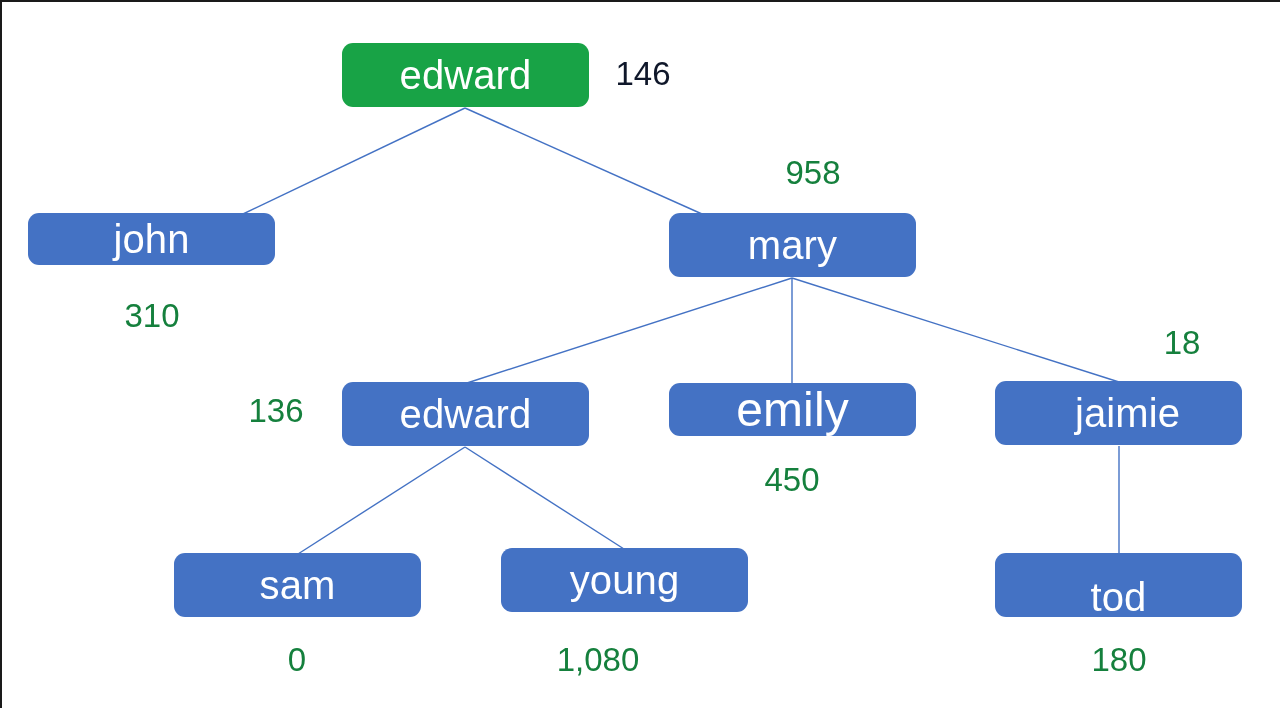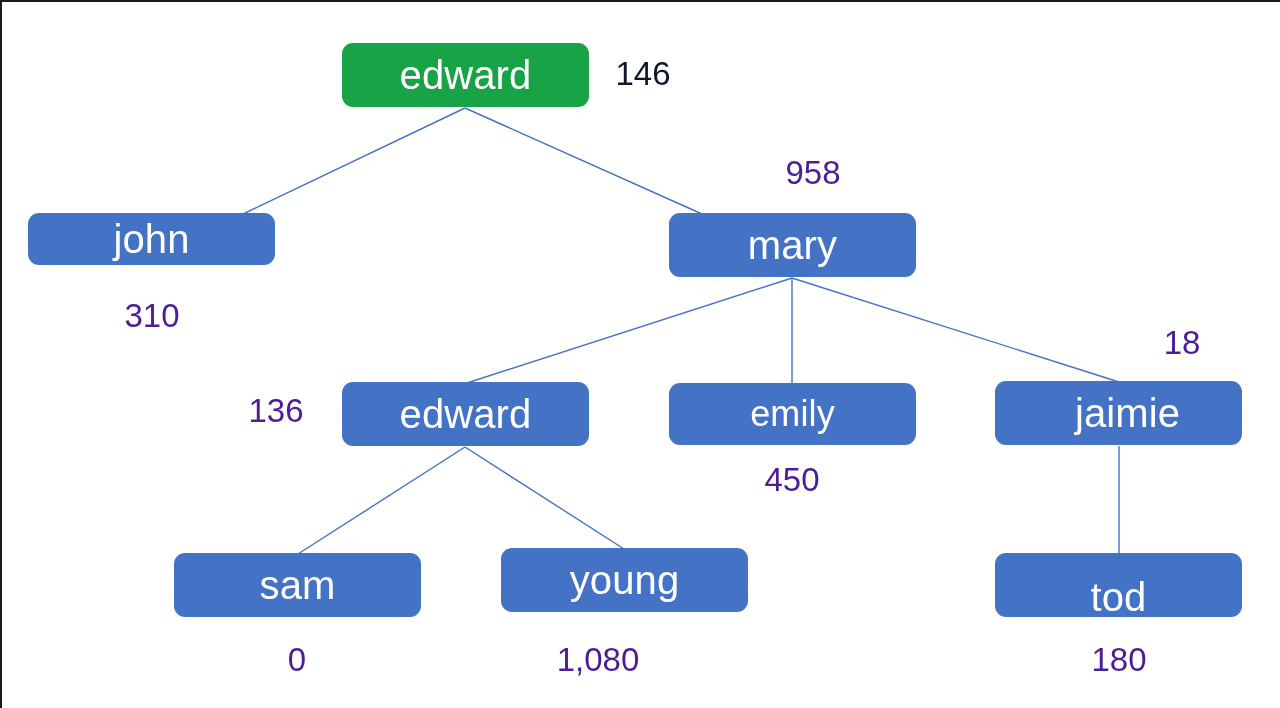--- a/index.html
+++ b/index.html
@@ -46,21 +46,21 @@
   }
   .node-green {
     background: #18a346;
   }
   .node-label {
     display: block;
     color: #ffffff;
   }
   .value-label {
     position: absolute;
-    color: #4c1d95;
+    color: #15803d;
     line-height: 1;
     white-space: nowrap;
     text-align: center;
     user-select: none;
   }
   .value-red {
     color: #0f172a;
   }
 </style>
 </head>
@@ -83,21 +83,21 @@
       </div>
       <div class="node node-blue" style="left: 26px; top: 211px; width: 247px; height: 52px; font-size: 40px;">
         <span class="node-label">john</span>
       </div>
       <div class="node node-blue" style="left: 667px; top: 211px; width: 247px; height: 64px; font-size: 40px;">
         <span class="node-label">mary</span>
       </div>
       <div class="node node-blue" style="left: 340px; top: 380px; width: 247px; height: 64px; font-size: 40px;">
         <span class="node-label">edward</span>
       </div>
-      <div class="node node-blue" style="left: 667px; top: 381px; width: 247px; height: 62px; font-size: 36px;">
+      <div class="node node-blue" style="left: 667px; top: 381px; width: 247px; height: 53px; font-size: 48px;">
         <span class="node-label">emily</span>
       </div>
       <div class="node node-blue" style="left: 993px; top: 379px; width: 247px; height: 64px; font-size: 40px; padding-left: 18px;">
         <span class="node-label">jaimie</span>
       </div>
       <div class="node node-blue" style="left: 172px; top: 551px; width: 247px; height: 64px; font-size: 40px;">
         <span class="node-label">sam</span>
       </div>
       <div class="node node-blue" style="left: 499px; top: 546px; width: 247px; height: 64px; font-size: 40px;">
         <span class="node-label">young</span>

